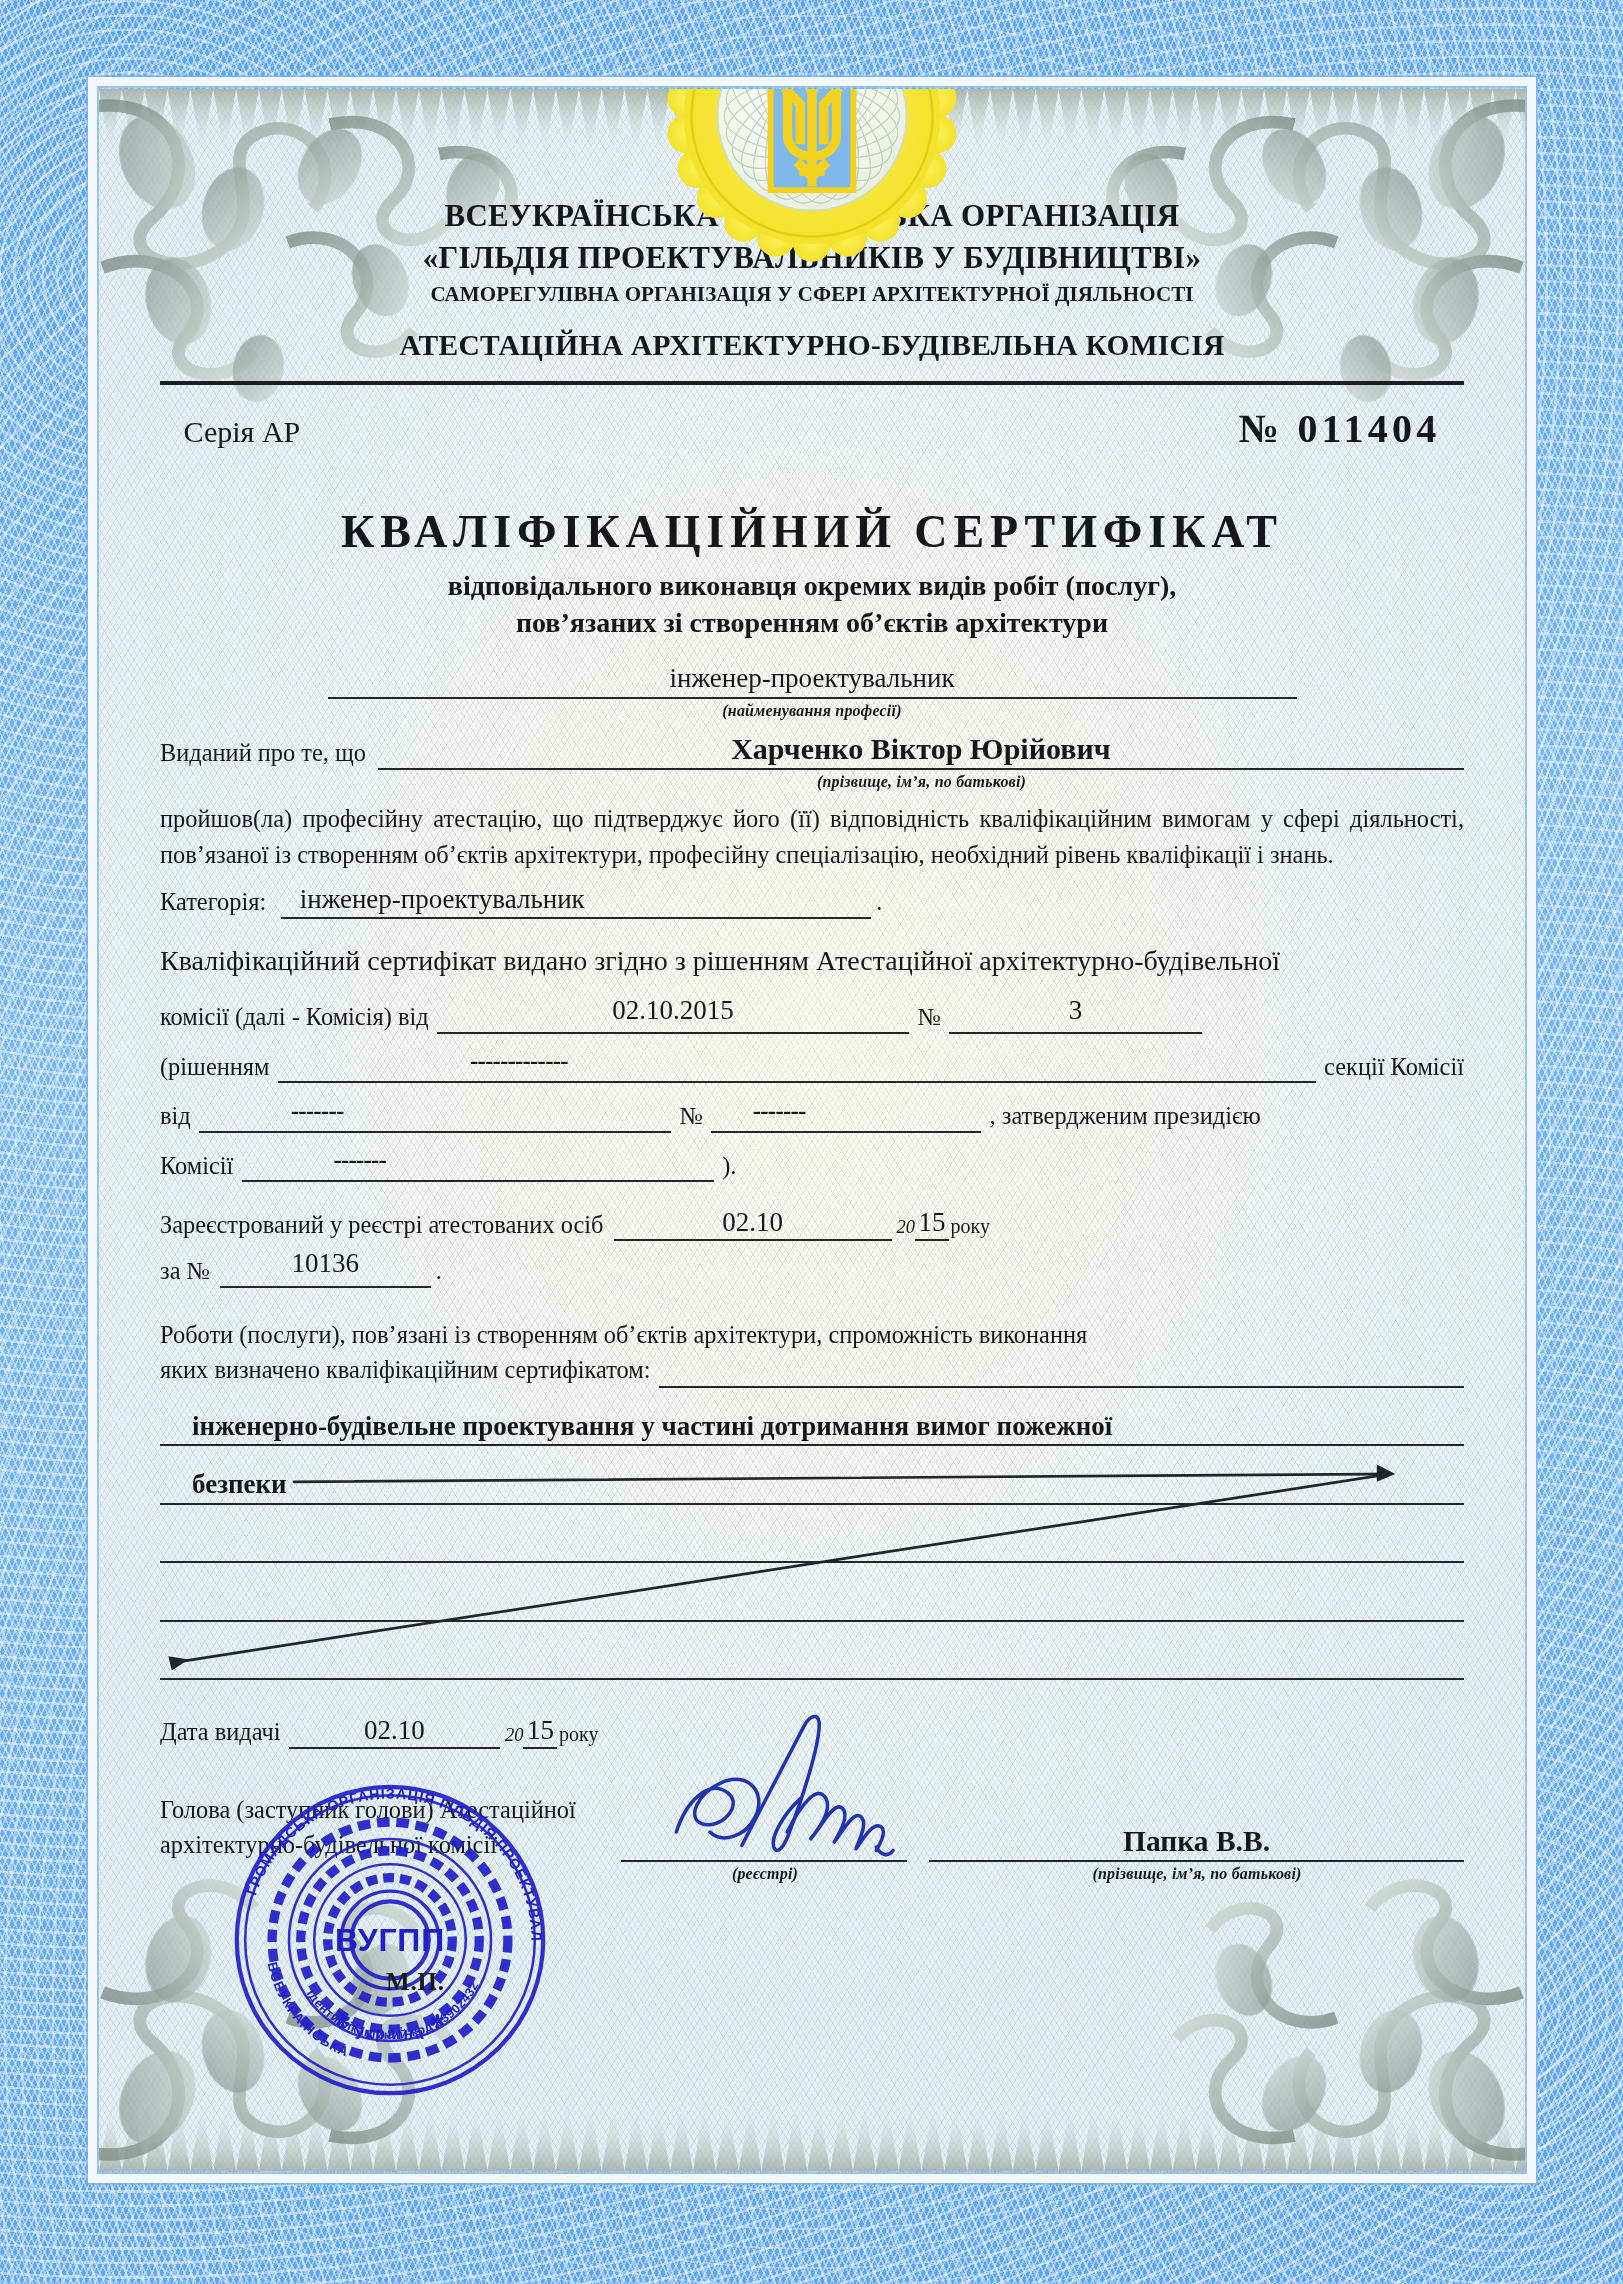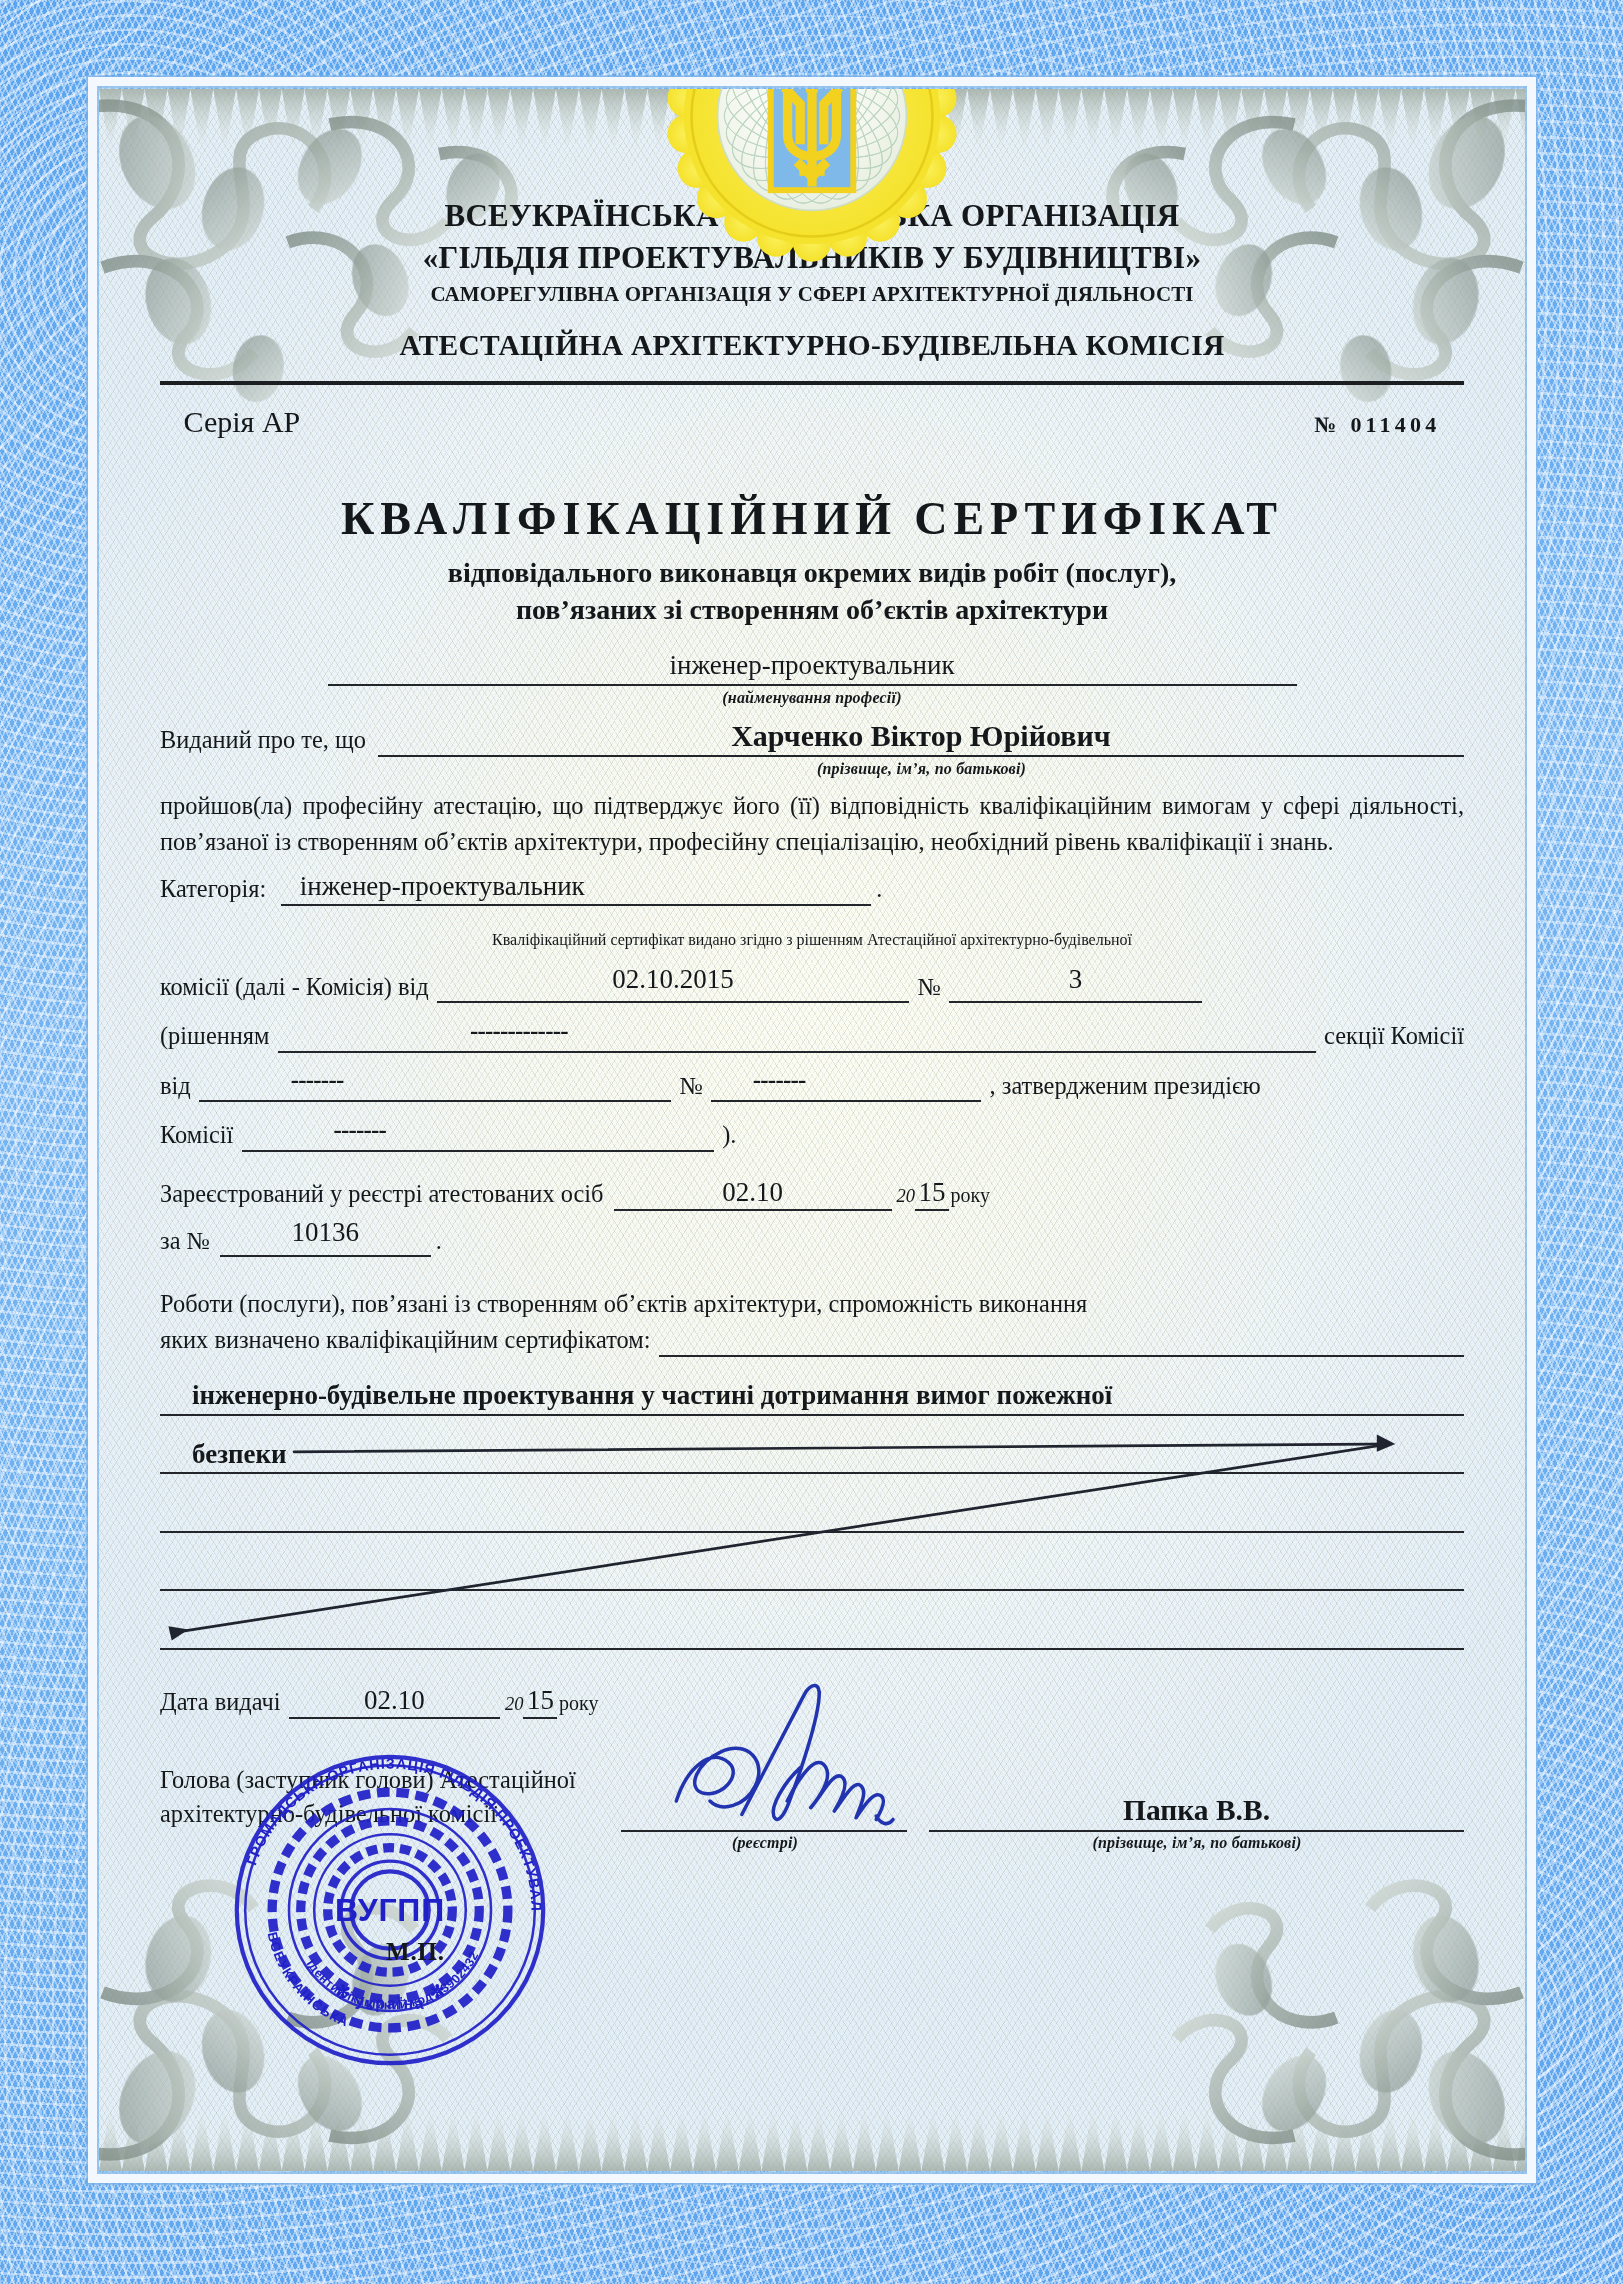--- a/index.html
+++ b/index.html
@@ -129,21 +129,21 @@
   }
 
   .serial-row {
     display: flex;
     justify-content: space-between;
     align-items: baseline;
     margin-top: 20px;
     padding: 0 23.6px;
   }
   .serial-left { font-size: 30px; font-weight: 400; }
-  .serial-right { font-size: 22px; font-weight: 700; letter-spacing: 4.2px; margin-left: 28px; }
+  .serial-right { font-size: 40px; font-weight: 700; letter-spacing: 4.2px; margin-left: 28px; }
 
   .cert-title {
     text-align: center;
     font-size: 46px;
     font-weight: 700;
     letter-spacing: 5.9px;
     margin-top: 53px;
   }
   .cert-sub {
     text-align: center;
@@ -204,21 +204,21 @@
   .cat-field {
     width: 590px;
     margin-left: 15px;
     border-bottom: 2.5px solid #22262a;
   }
   .cat-val { font-size: 27px; padding-bottom: 1.7px; padding-left: 18.5px; }
   .cat-dot { font-size: 24.4px; padding-bottom: 2.5px; padding-left: 5px; }
 
   .block-gap { margin-top: 22px; }
 
-  .lead { font-size: 16px; line-height: 1.45; text-align: center; }
+  .lead { font-size: 28px; line-height: 1.45; }
 
   
   .fl-row {
     display: flex;
     align-items: flex-end;
     margin-top: 13.5px;
     font-size: 24.4px;
   }
   .fl-row > .lbl { white-space: nowrap; padding-bottom: 2.5px; }
   .fl-row > .line {

